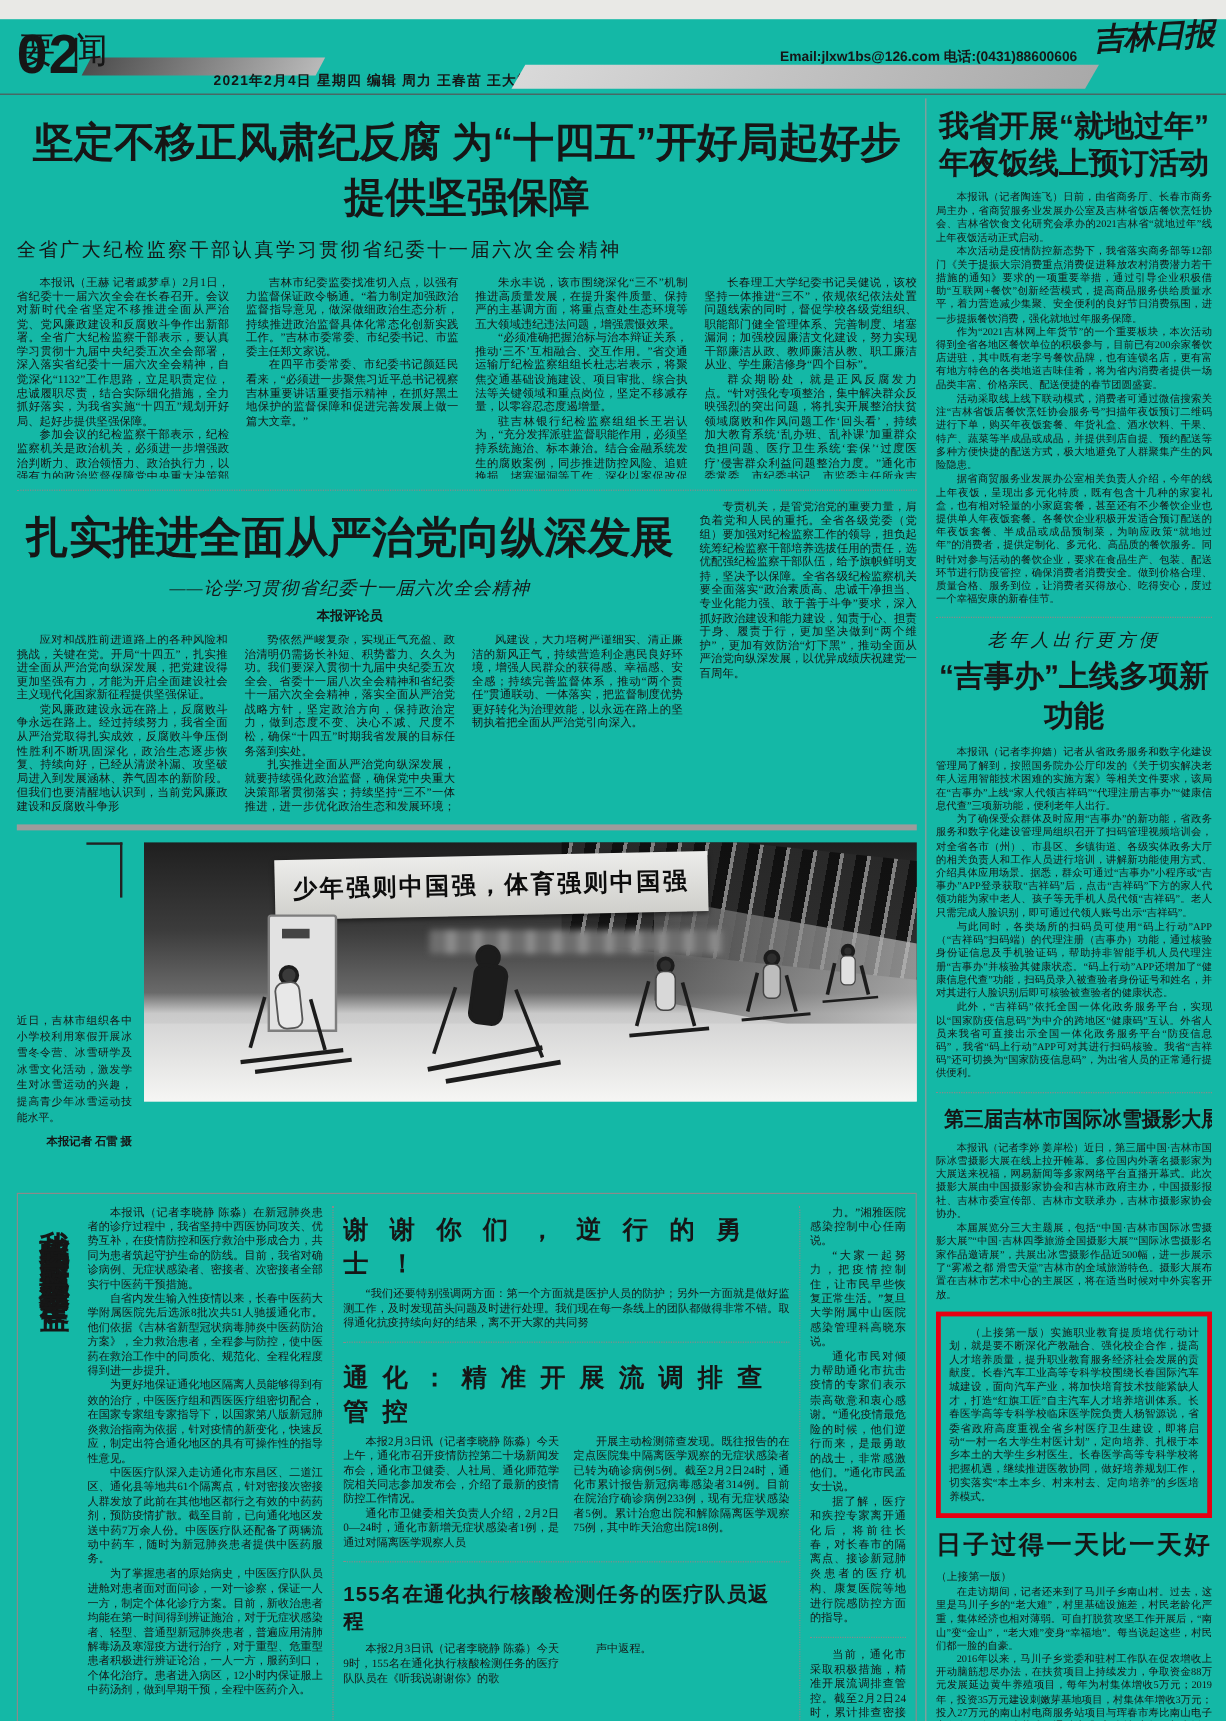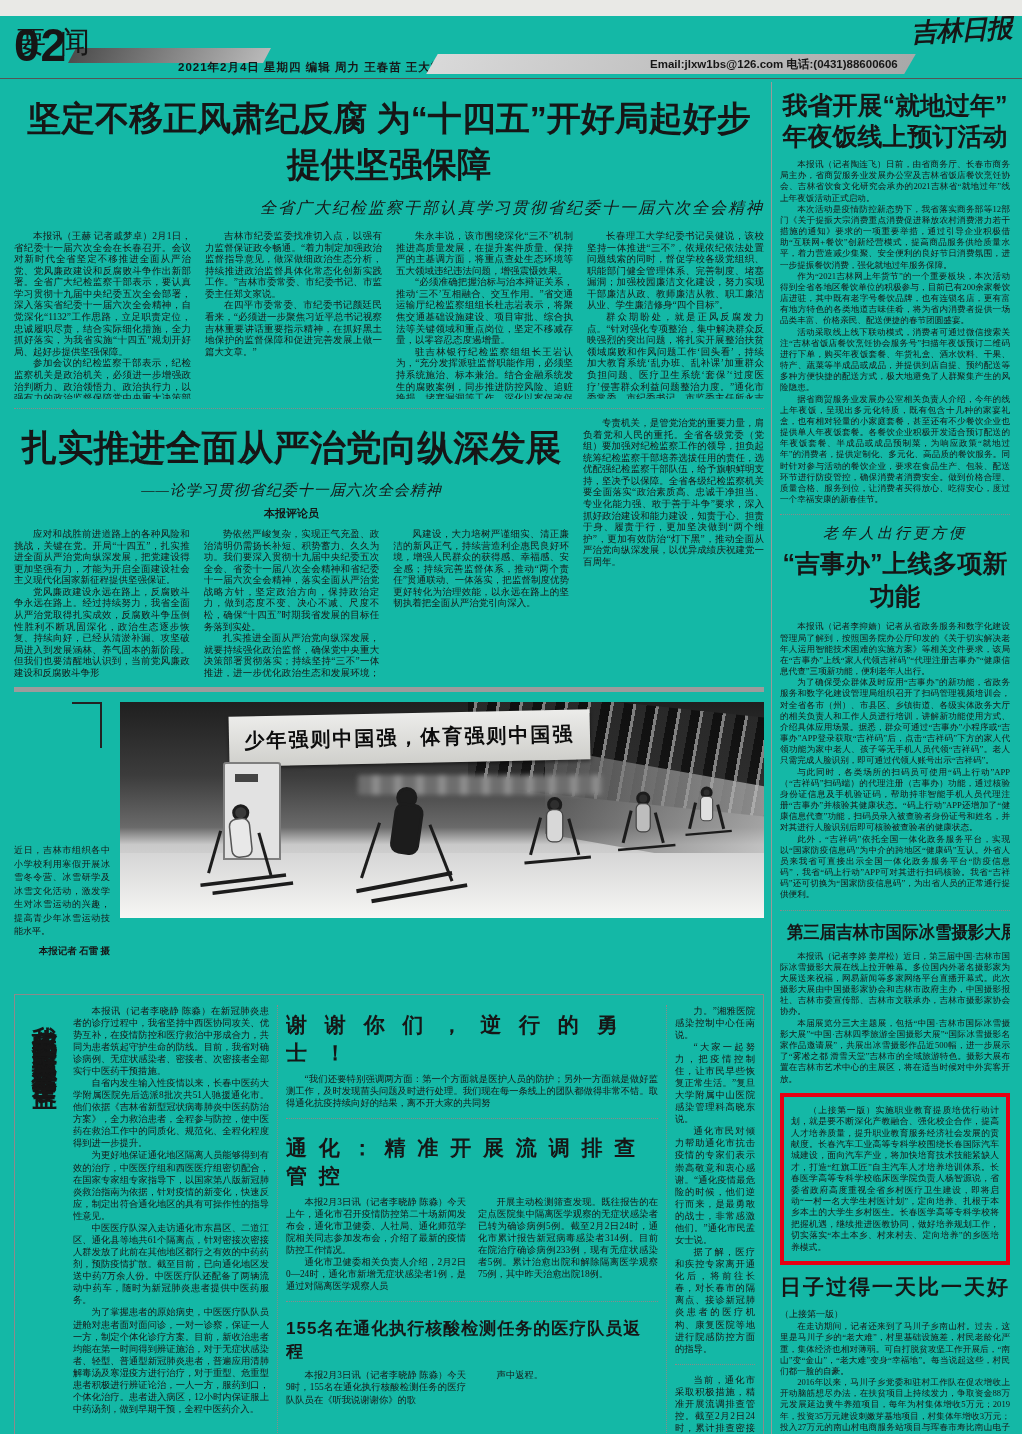--- a/index.html
+++ b/index.html
@@ -14,36 +14,36 @@
   .pagenum { position:absolute; left:14px; top:2px; font-family:"Liberation Sans",sans-serif;
     font-weight:900; font-size:46px; letter-spacing:1px; }
   .wedge { position:absolute; left:72px; top:32px; width:195px; height:15px;
     background:linear-gradient(90deg,#4d4d4d,#b9b9b9); transform:skewX(-28deg); }
   .dateline { position:absolute; left:178px; top:44px; font-size:11.5px; font-weight:bold;
     font-family:"Liberation Sans",sans-serif; letter-spacing:1px; }
   .section-title { position:absolute; left:16px; right:0; top:6px; 
     font-size:30px; font-weight:400; letter-spacing:14px; font-family:"Liberation Sans",sans-serif; }
   .contactbar { position:absolute; left:432px; top:38px; width:478px; height:20px;
     background:linear-gradient(90deg,#d9d9d9,#a9a9a9); transform:skewX(-30deg); }
-  .contact-text { position:absolute; left:650px; top:41px; font-size:11.5px; font-weight:bold;
+  .contact-text { position:absolute; left:650px; top:24px; font-size:11.5px; font-weight:bold;
     font-family:"Liberation Sans",sans-serif; }
   .masthead { position:absolute; right:8px; top:2px; width:104px; height:54px;
     font-size:26px; font-weight:900; font-style:italic; line-height:26px;
     transform:rotate(-3deg); letter-spacing:-1px; text-align:center; }
   .hdr-rule { position:absolute; left:0; top:62px; width:1022px; border-top:1px solid #555; }
 
   
   .vsep { position:absolute; left:771px; top:66px; bottom:10px; border-left:1px solid #9a9a9a; }
   .footbar { position:absolute; left:0; bottom:0; width:1022px; height:7px; background:#b9b9b9; }
 
   
   .main { position:absolute; left:14px; top:66px; width:750px; }
   .h-lead { text-align:center; margin-top:14px; font-size:34px; font-weight:900;
     font-family:"Liberation Sans",sans-serif; letter-spacing:0; }
-  .h-sub { text-align:right; margin-top:10px; font-size:16px; font-style:italic; letter-spacing:2px; }
+  .h-sub { text-align:left; margin-top:10px; font-size:16px; letter-spacing:2px; }
   .cols { display:flex; gap:14px; margin-top:12px; }
   .col { flex:1; font-size:9.5px; line-height:1.22; text-align:justify; overflow:hidden; }
   .lead-cols { height:168px; }
   .para { text-indent:2em; }
   .hr-dot { border-top:1.5px dotted #8a8a8a; margin:9px 0; }
 
   .ed-wrap { display:flex; gap:14px; }
   .ed-left { width:555px; }
   .ed-side { flex:1; font-size:9.5px; line-height:1.22; text-align:justify; height:256px; overflow:hidden; }
   .h-ed { text-align:center; margin-top:6px; font-size:36px; font-weight:900;

